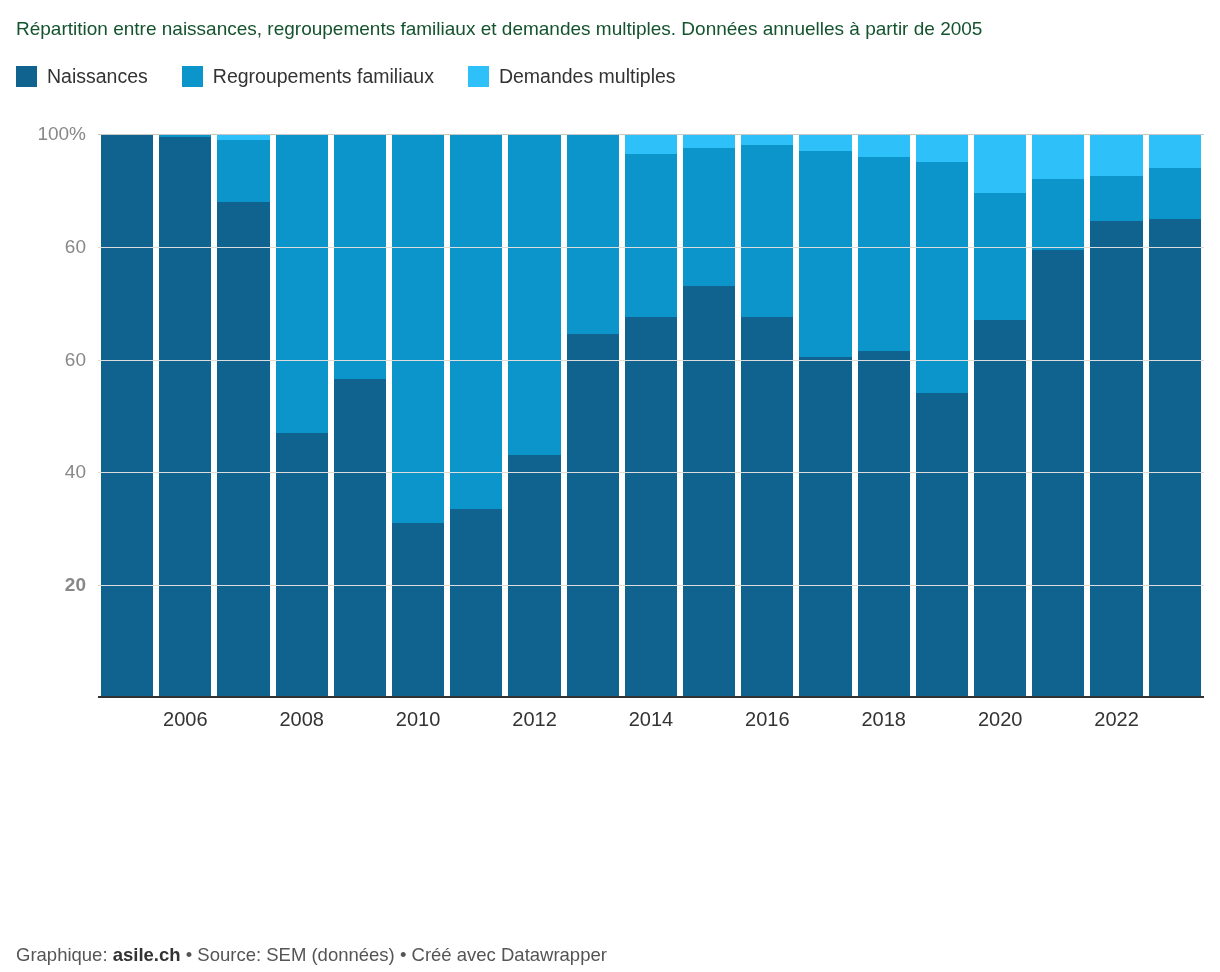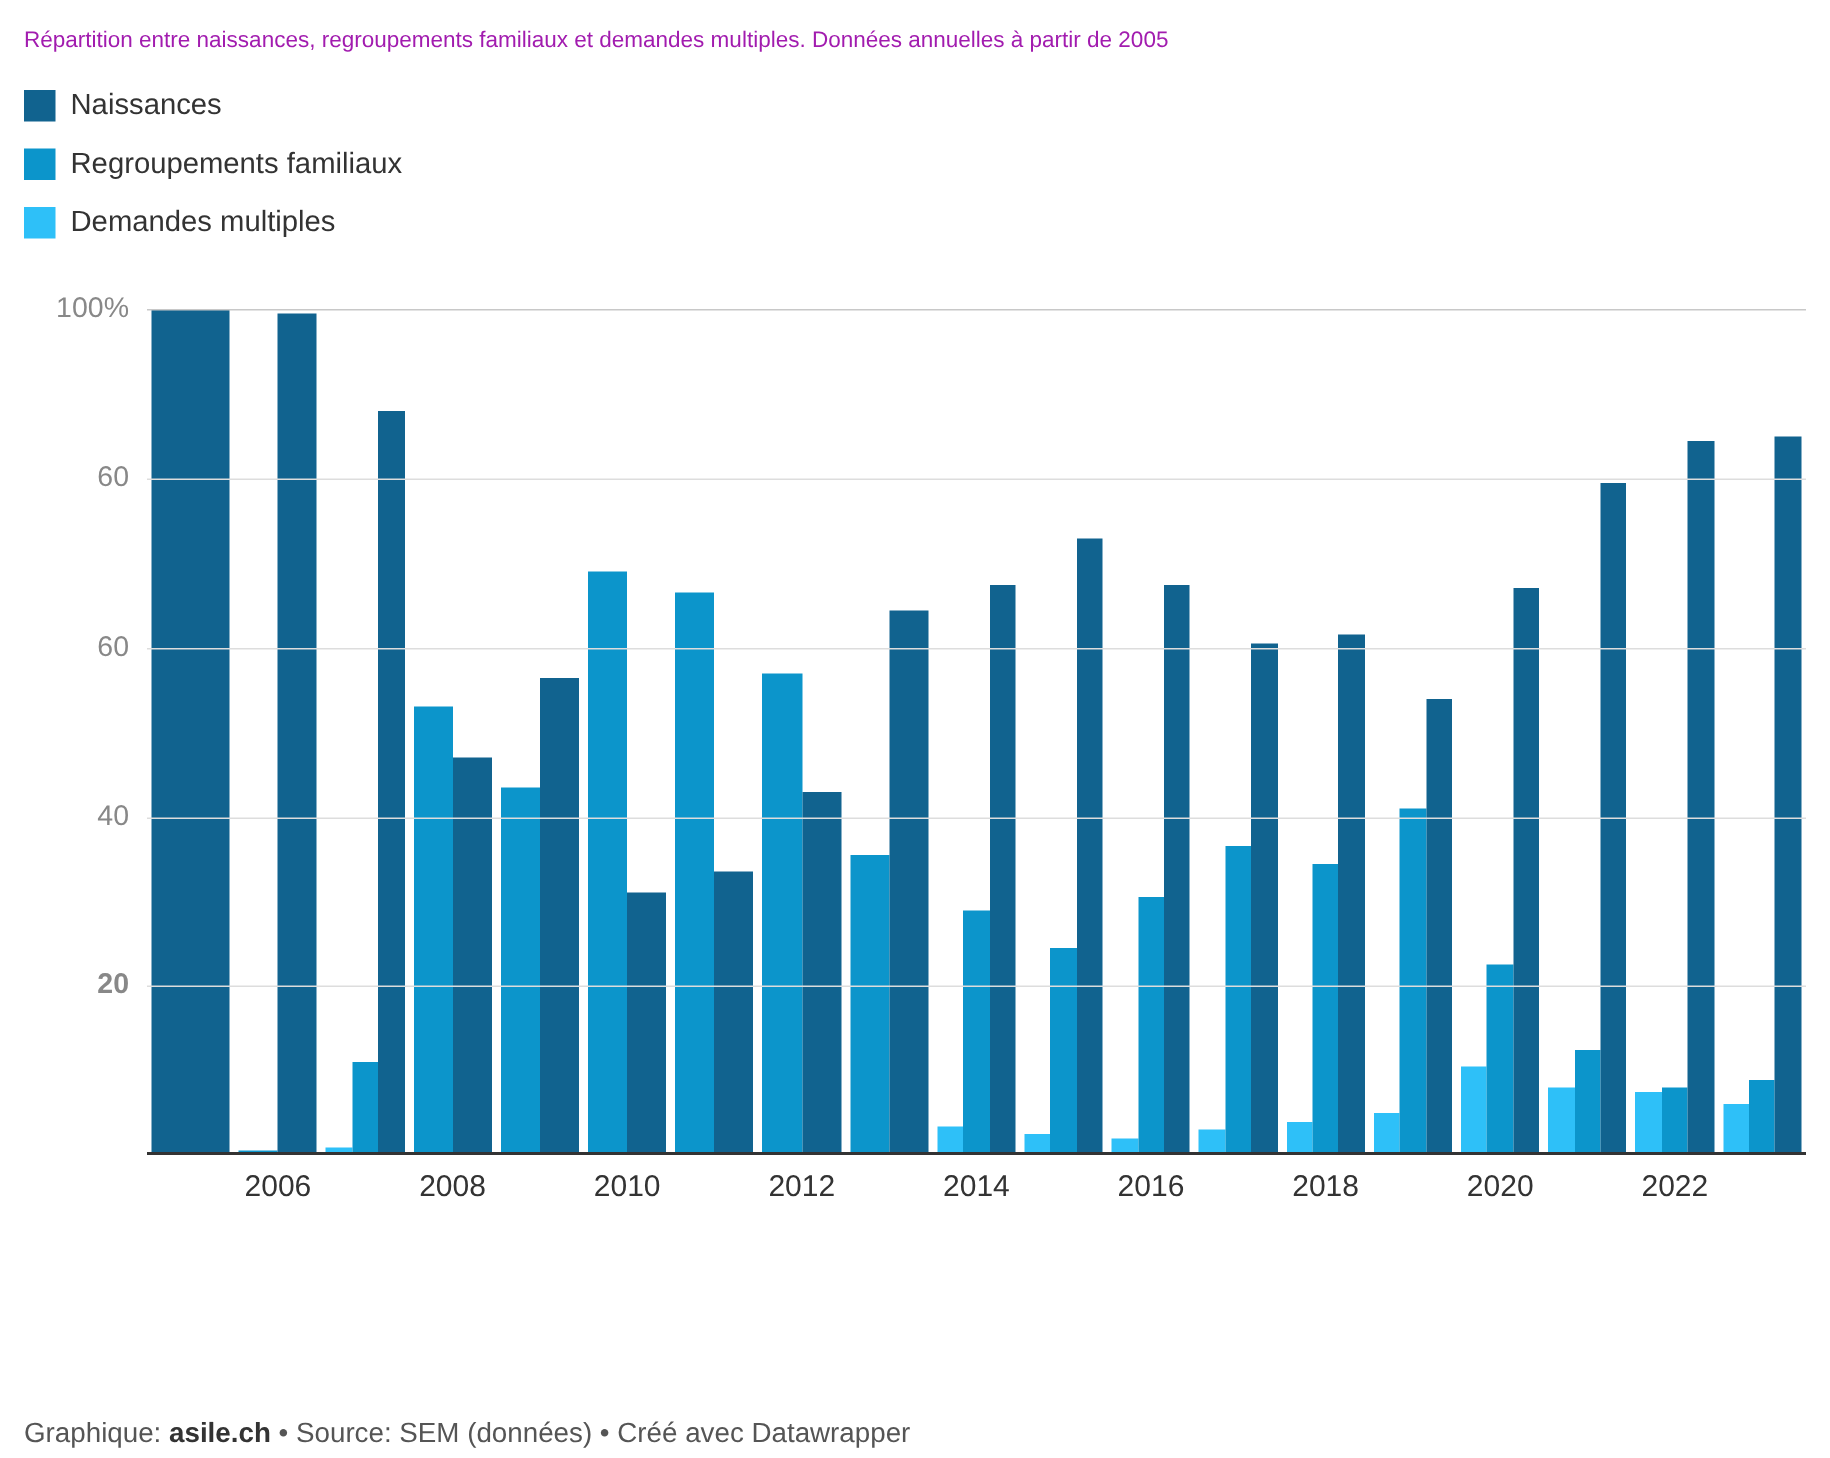--- a/index.html
+++ b/index.html
@@ -23,33 +23,32 @@
   }
   .title {
     font-size: 35px;
     font-weight: bold;
     letter-spacing: -0.3px;
     color: #111111;
     margin: 14px 0 0 0;
     line-height: 1.15;
   }
   .subtitle {
-    font-size: 15px;
-    color: #a21caf;
+    font-size: 19px;
+    color: #14532d;
     margin: 16px 0 0 0;
     line-height: 1.42;
     max-width: 1120px;
     font-weight: normal;
   }
   .legend {
     display: flex;
     align-items: flex-start;
-    gap: 16px;
+    gap: 0px;
     margin: 22px 0 0 0;
-    flex-direction: column;
   }
   .legend-item {
     display: flex;
     align-items: center;
     margin-right: 34px;
   }
   .legend-swatch {
     width: 21px;
     height: 21px;
     margin-right: 10px;
@@ -109,21 +108,21 @@
     top: 0;
     bottom: 0;
     display: flex;
     align-items: flex-end;
   }
   .barcol {
     flex: 1 1 0;
     height: 100%;
     position: relative;
     display: flex;
-    flex-direction: row;
+    flex-direction: column;
     justify-content: flex-end;
     padding: 0 3px;
     box-sizing: border-box;
     align-items: flex-end;
   }
   .seg {
     width: 100%;
   }
   .xtick {
     position: absolute;

